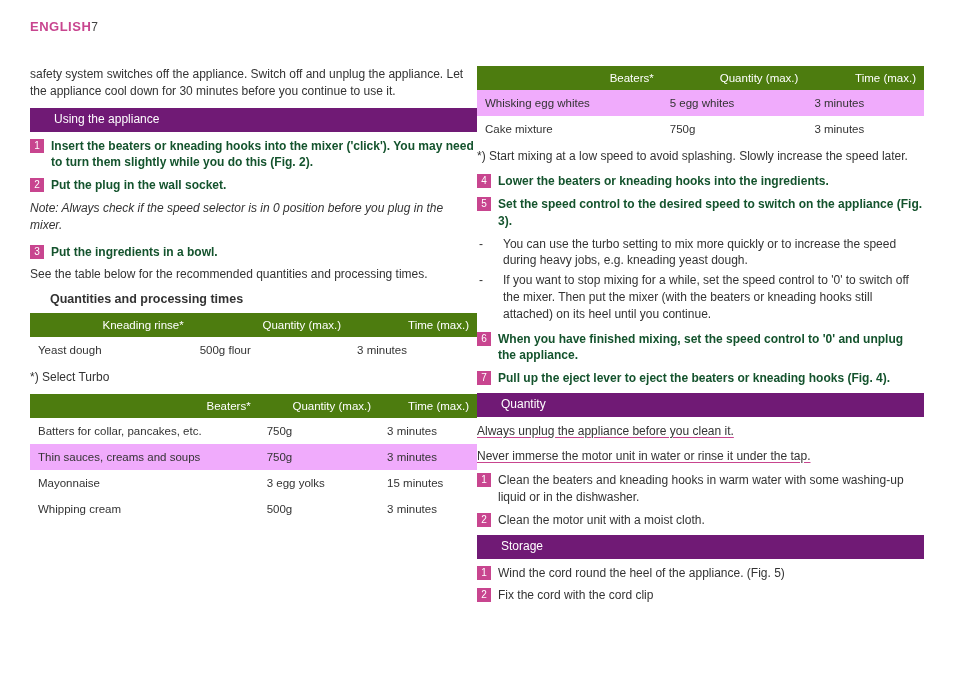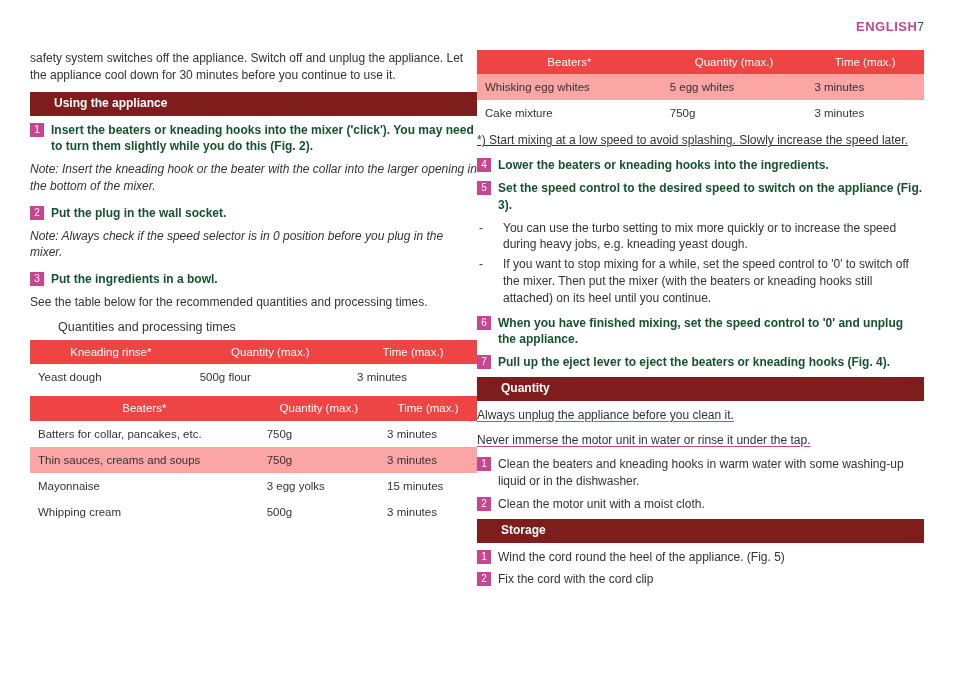--- a/index.html
+++ b/index.html
@@ -8,34 +8,33 @@
     font-size: 12px;
     color: #333;
     background: #fff;
     width: 954px;
     height: 673px;
     padding: 18px 30px 0 30px;
     line-height: 1.4;
   }
   .header {
     display: flex;
-    justify-content: flex-end;
     align-items: baseline;
-    margin-bottom: 14px;
+    margin-bottom: 30px;
   }
   .header .lang { color: #c8458f; font-weight: bold; font-size: 13px; letter-spacing: 0.5px; }
   .header .pnum { color: #444; font-size: 12px; }
   .columns { display: flex; }
   .col { flex: 1; }
   p { margin-bottom: 8px; }
   .note { font-style: italic; margin-bottom: 10px; }
   .bar {
-    background: #7f1d1d;
+    background: #701a75;
     color: #fff;
-    font-weight: bold;
+    font-weight: normal;
     padding: 3px 8px 4px 24px;
     margin: 6px 0 6px 0;
     font-size: 12px;
   }
   .step {
     display: flex;
     align-items: flex-start;
     gap: 7px;
     margin-bottom: 6px;
   }
@@ -46,32 +45,32 @@
     background: #c8458f;
     color: #fff;
     font-size: 10px;
     text-align: center;
     line-height: 14px;
     margin-top: 1px;
     flex-shrink: 0;
   }
   .step-text { flex: 1; }
   .step-bold .step-text { font-weight: 600; color: #14532d; }
-  .subhead { font-weight: normal; margin: 6px 0 4px 28px; font-size: 12.5px; }
+  .subhead { font-weight: bold; margin: 6px 0 4px 20px; font-size: 12.5px; }
   table { width: 100%; border-collapse: collapse; margin-bottom: 6px; font-size: 11.5px; }
   th {
-    background: #ef4444;
+    background: #4d7c0f;
     color: #fff;
-    text-align: center;
+    text-align: right;
     font-weight: normal;
     padding: 4px 8px;
   }
   td { padding: 5px 8px; vertical-align: top; }
-  tr.alt td { background: #fca5a5; }
-  .footnote { margin: 4px 0 8px 0; text-decoration: underline; }
+  tr.alt td { background: #f0abfc; }
+  .footnote { margin: 4px 0 8px 0; }
   .underline { text-decoration: underline; text-decoration-color: #c8458f; text-underline-offset: 2px; }
   .dashlist { margin: 0 0 8px 14px; }
   .dashlist li { list-style: none; text-indent: -12px; padding-left: 12px; margin-bottom: 3px; }
   .dashlist li::before { content: "-"; display: inline-block; width: 12px; }
 </style>
 </head>
 <body>
 
 <div class="header">
   <span class="lang">ENGLISH</span>
@@ -82,21 +81,20 @@
 
   <div class="col">
     <p>safety system switches off the appliance. Switch off and unplug the appliance. Let the appliance cool down for 30 minutes before you continue to use it.</p>
 
     <div class="bar">Using the appliance</div>
 
     <div class="step step-bold">
       <span class="badge">1</span>
       <span class="step-text">Insert the beaters or kneading hooks into the mixer ('click'). You may need to turn them slightly while you do this (Fig. 2).</span>
     </div>
-    <p class="note">Note: Insert the kneading hook or the beater with the collar into the larger opening in the bottom of the mixer.</p>
 
     <div class="step step-bold">
       <span class="badge">2</span>
       <span class="step-text">Put the plug in the wall socket.</span>
     </div>
     <p class="note">Note: Always check if the speed selector is in 0 position before you plug in the mixer.</p>
 
     <div class="step step-bold">
       <span class="badge">3</span>
       <span class="step-text">Put the ingredients in a bowl.</span>
@@ -114,20 +112,21 @@
       </tr>
         </thead>
       <tbody>
         <tr>
           <td>Yeast dough</td>
           <td>500g flour</td>
           <td>3 minutes</td>
         </tr>
       </tbody>
     </table>
+    <p class="footnote">*) Select Turbo</p>
 
     <table>
       <thead>
           <tr>
         <th>Beaters*</th>
         <th>Quantity (max.)</th>
         <th>Time (max.)</th>
       </tr>
         </thead>
       <tbody>

